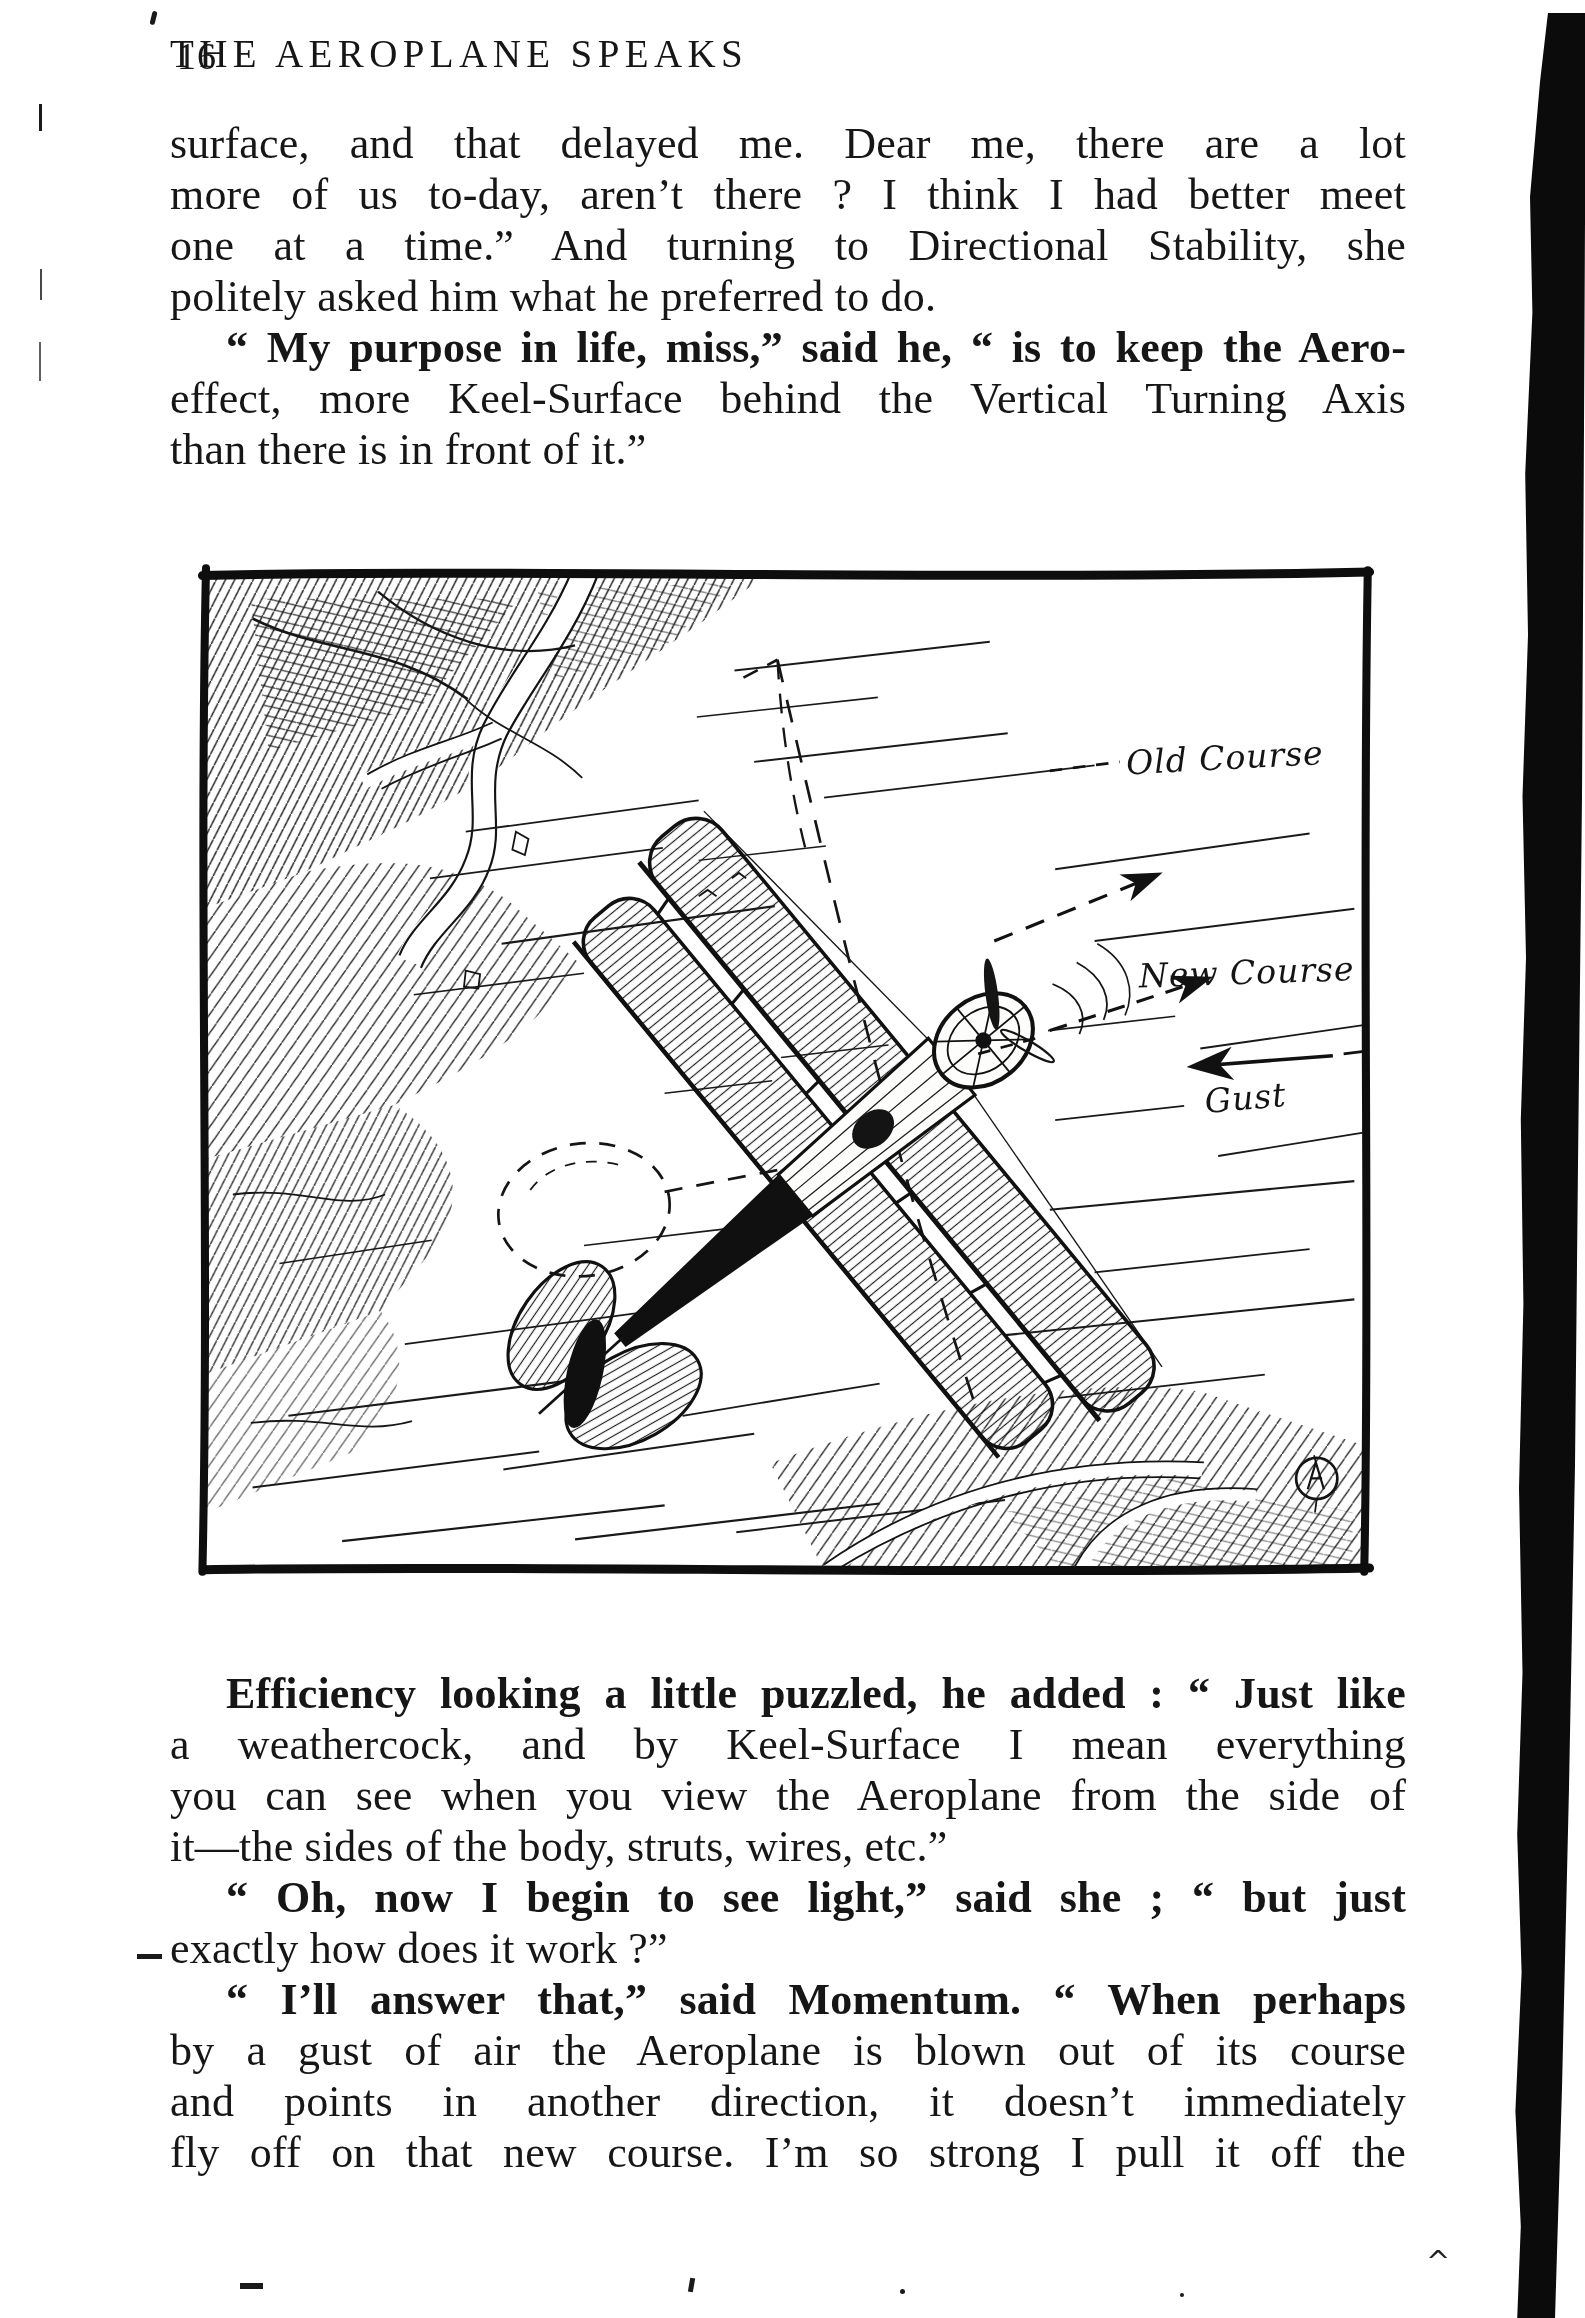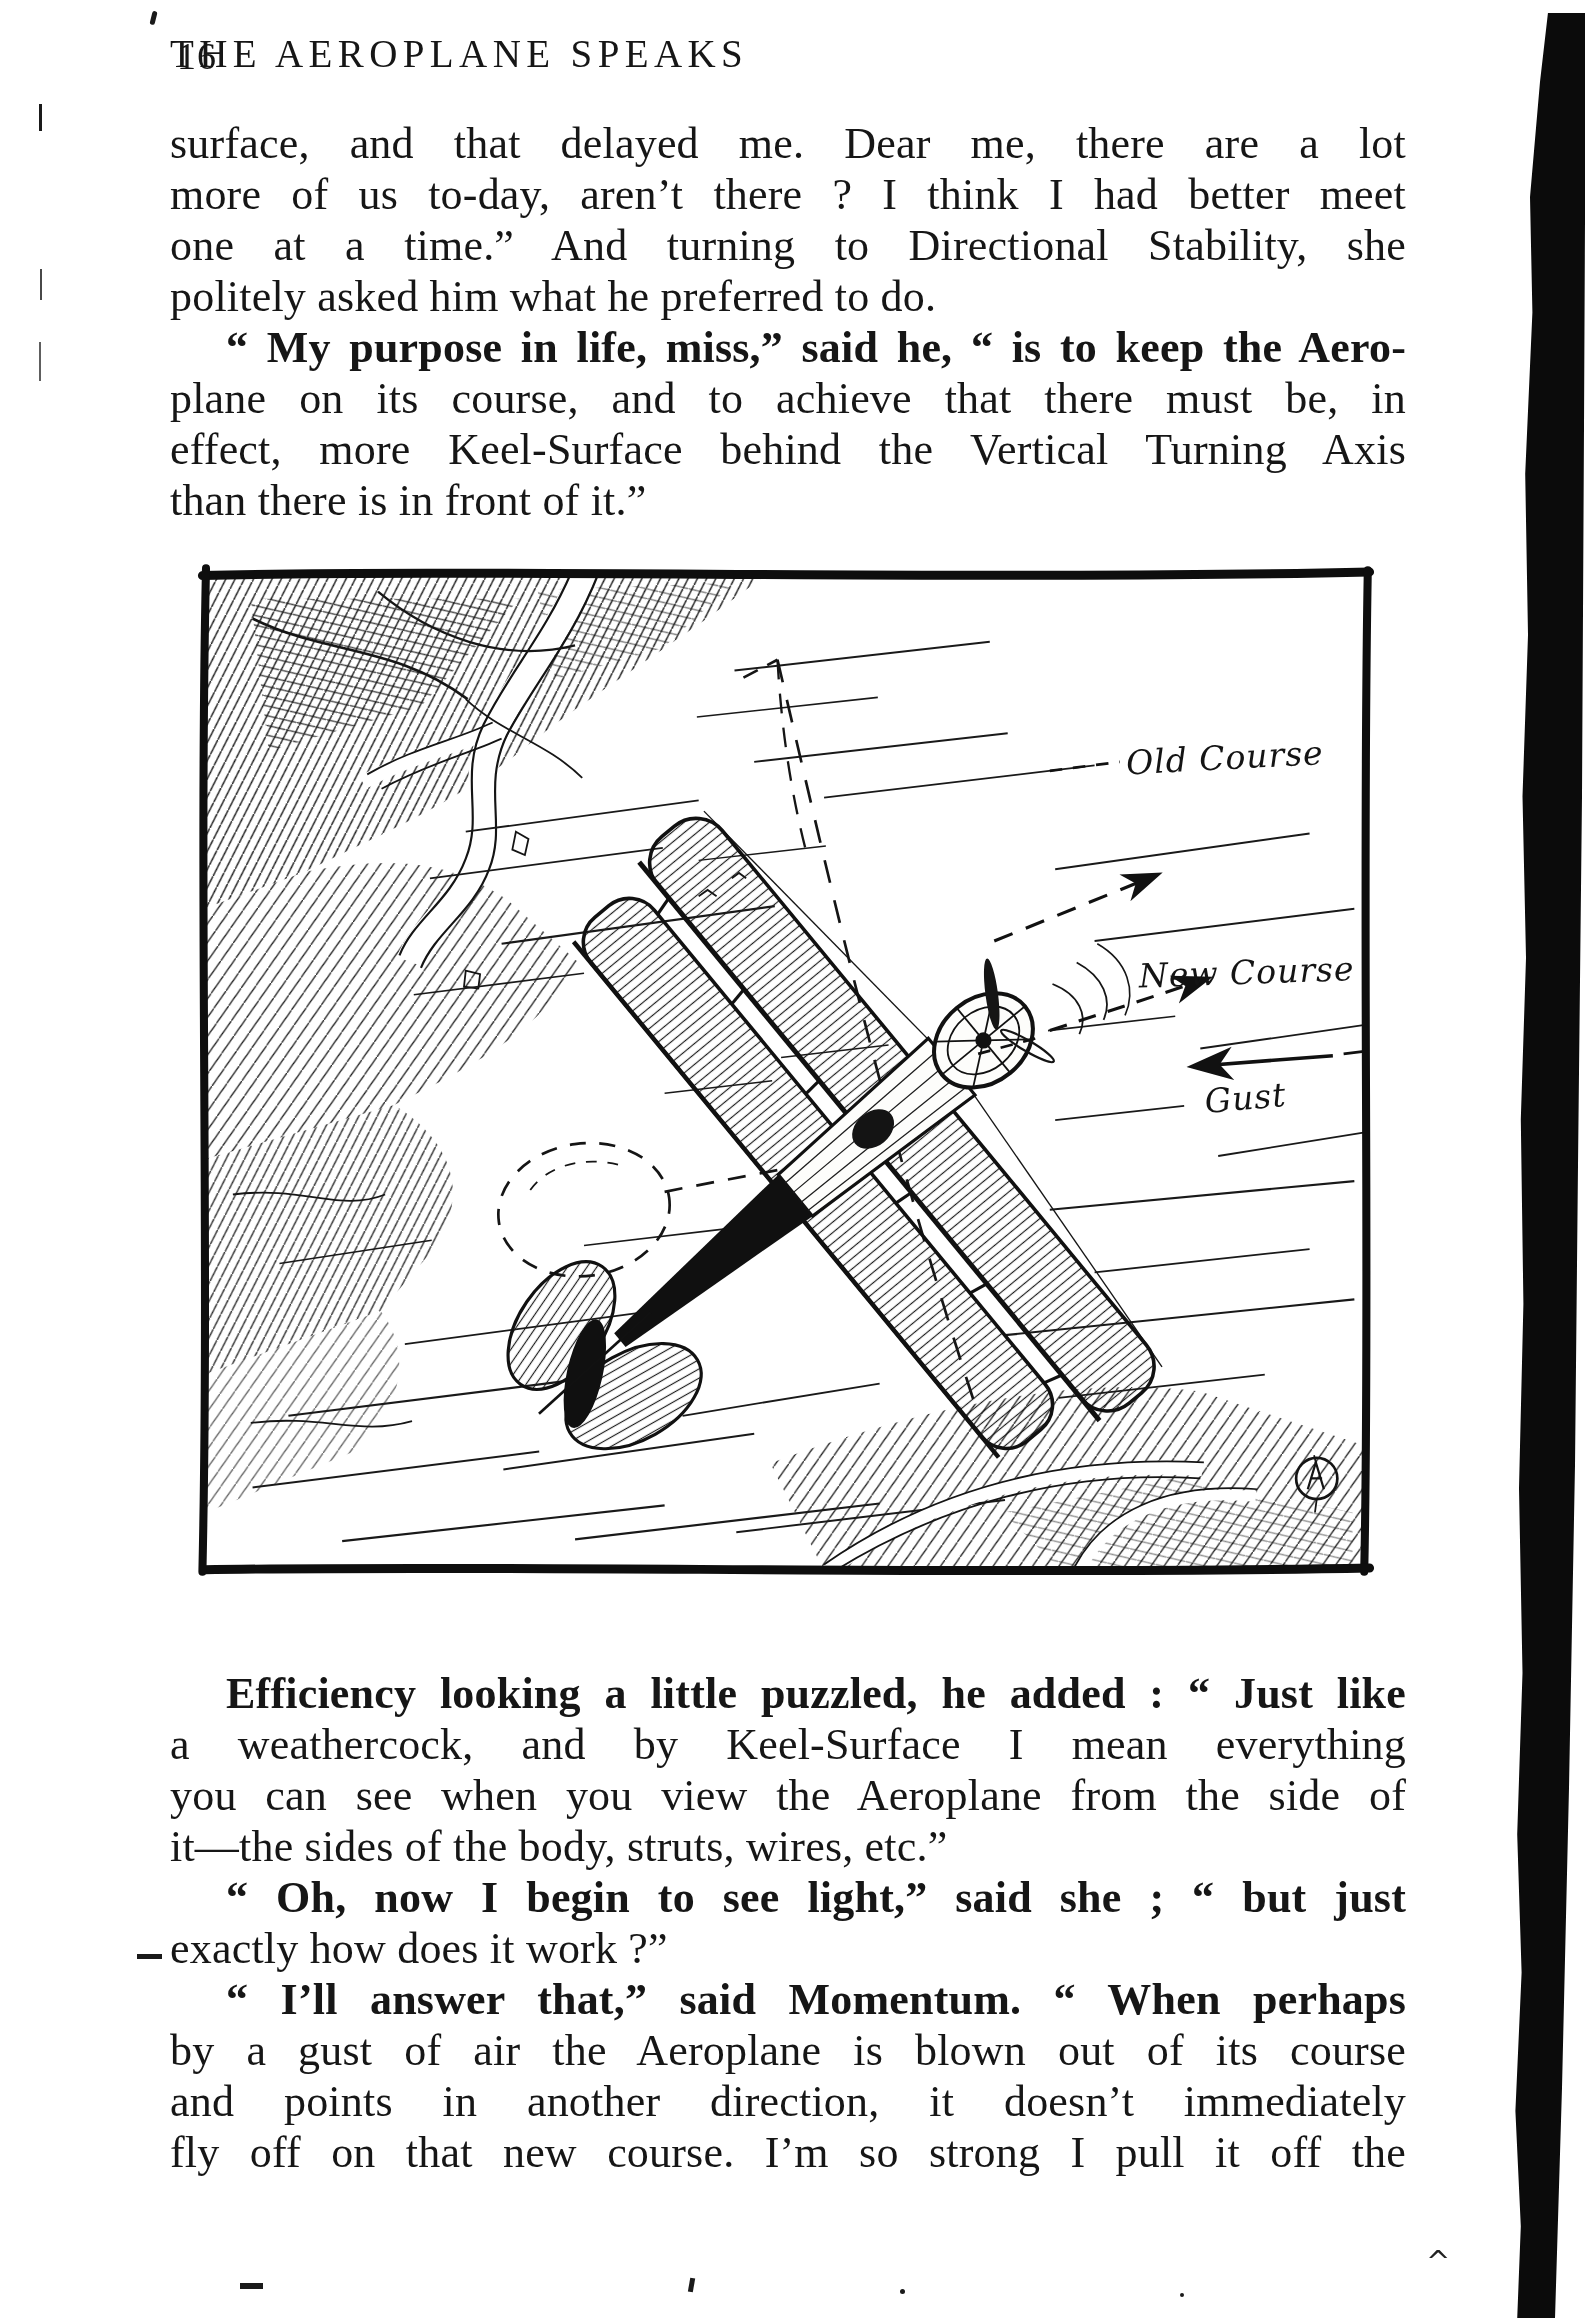--- a/index.html
+++ b/index.html
@@ -47,21 +47,20 @@
 
   <section id="flow-top" class="flow">
       <div class="para">
         <div class="line">surface, and that delayed me.  Dear me, there are a lot</div>
         <div class="line">more of us to-day, aren’t there ?  I think I had better meet</div>
         <div class="line">one at a time.”  And turning to Directional Stability, she</div>
         <div class="line last">politely asked him what he preferred to do.</div>
       </div>
       <div class="para">
         <div class="line indent">“ My purpose in life, miss,” said he, “ is to keep the Aero-</div>
-        <div class="line">plane on its course, and to achieve that there must be, in</div>
         <div class="line">effect, more Keel-Surface behind the Vertical Turning Axis</div>
         <div class="line last">than there is in front of it.”</div>
       </div>
     </section>
 
   <figure class="illus">
     <svg viewBox="0 0 1315 1132" width="1178" height="1014">
       <defs>
         <pattern id="ribs" width="9" height="9" patternUnits="userSpaceOnUse">
           <path d="M0,4.5 H9" stroke="#1c1c1c" stroke-width="1.3"></path>

